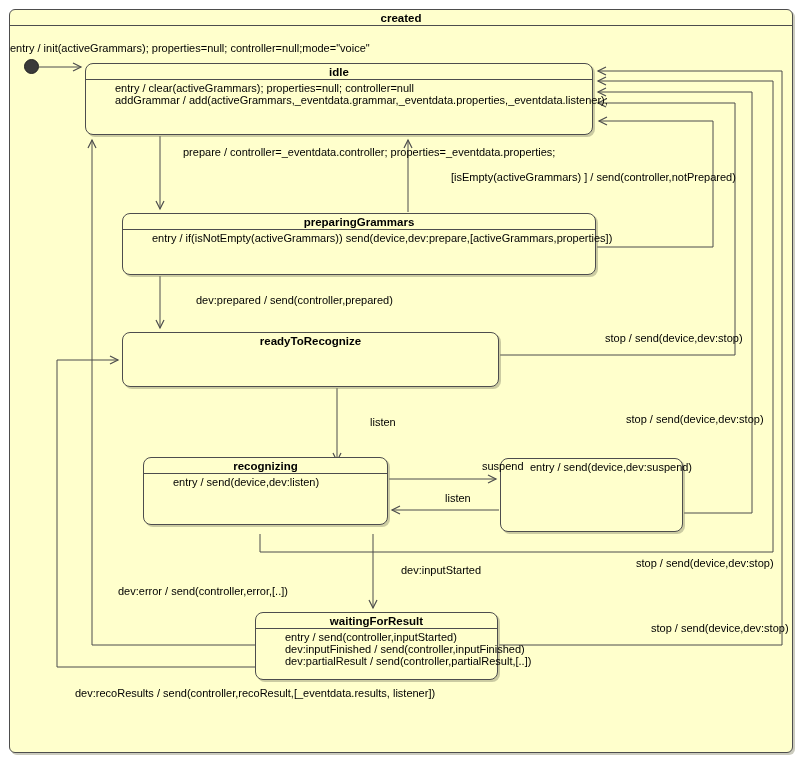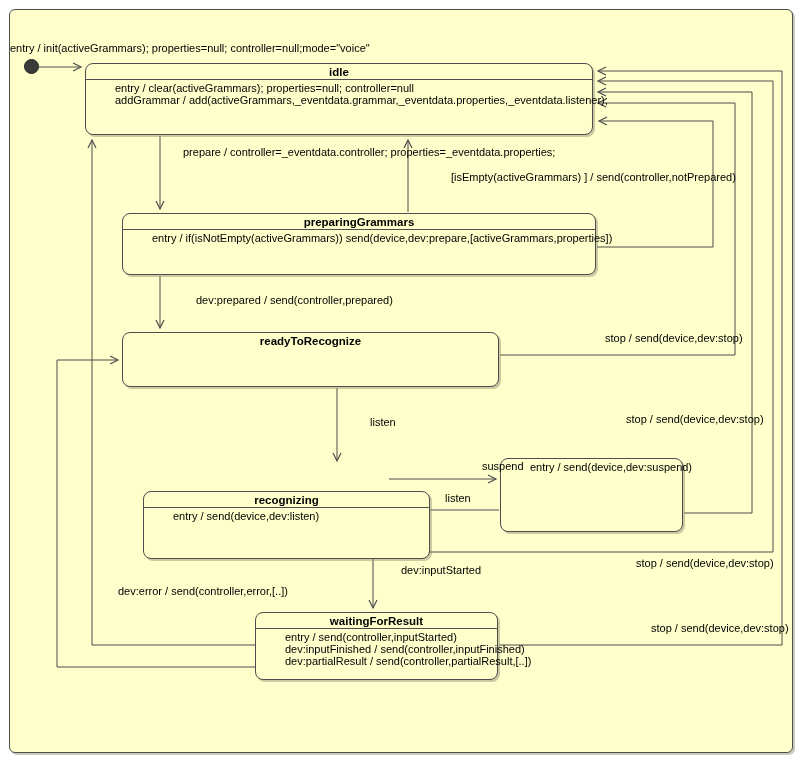--- a/index.html
+++ b/index.html
@@ -53,20 +53,21 @@
     background:#3a3a3a;border:1px solid #222;border-radius:50%;
     box-sizing:border-box;z-index:3;
   }
 </style>
 </head>
 <body>
 
 <div id="canvas">
 
   <div class="state root" style="left:9px;top:9px;width:784px;height:744px;">
+    <div class="state-title">created</div>
     <div class="root-entry">entry / init(activeGrammars); properties=null; controller=null;mode="voice"</div>
   </div>
 
   <svg id="wires" width="802" height="762" viewBox="0 0 802 762">
     <defs>
       <marker id="arrow" viewBox="0 0 12 10" refX="10" refY="5" markerWidth="12" markerHeight="10" markerUnits="userSpaceOnUse" orient="auto">
         <path d="M2,1 L10,5 L2,9" fill="none" stroke="#4d4d4d" stroke-width="1.2"></path>
       </marker>
     </defs>
     <g fill="none" stroke="#4d4d4d" stroke-width="1">
@@ -102,21 +103,21 @@
     <div class="state-title">preparingGrammars</div>
     <div class="state-body">
       <div class="action-line">entry / if(isNotEmpty(activeGrammars)) send(device,dev:prepare,[activeGrammars,properties])</div>
     </div>
   </div>
 
   <div class="state no-sep" style="left:122px;top:332px;width:377px;height:55px;">
     <div class="state-title">readyToRecognize</div>
   </div>
 
-  <div class="state" style="left:143px;top:491px;width:287px;height:68px;">
+  <div class="state" style="left:143px;top:457px;width:245px;height:68px;">
     <div class="state-title">recognizing</div>
     <div class="state-body">
       <div class="action-line">entry / send(device,dev:listen)</div>
     </div>
   </div>
 
   <div class="state" style="left:500px;top:458px;width:183px;height:74px;">
     <div class="state-body">
       <div class="action-line">entry / send(device,dev:suspend)</div>
     </div>
@@ -136,14 +137,15 @@
   <div class="tlabel" style="left:178px;top:294px;">dev:prepared / send(controller,prepared)</div>
   <div class="tlabel" style="left:587px;top:332px;">stop / send(device,dev:stop)</div>
   <div class="tlabel" style="left:608px;top:413px;">stop / send(device,dev:stop)</div>
   <div class="tlabel" style="left:352px;top:416px;">listen</div>
   <div class="tlabel" style="left:420px;top:460px;margin-left:44px;">suspend</div>
   <div class="tlabel" style="left:427px;top:492px;">listen</div>
   <div class="tlabel" style="left:618px;top:557px;">stop / send(device,dev:stop)</div>
   <div class="tlabel" style="left:383px;top:564px;">dev:inputStarted</div>
   <div class="tlabel" style="left:100px;top:585px;">dev:error / send(controller,error,[..])</div>
   <div class="tlabel" style="left:633px;top:622px;">stop / send(device,dev:stop)</div>
+  <div class="tlabel" style="left:57px;top:687px;">dev:recoResults / send(controller,recoResult,[_eventdata.results, listener])</div>
 
 </div>
 
 </body></html>

